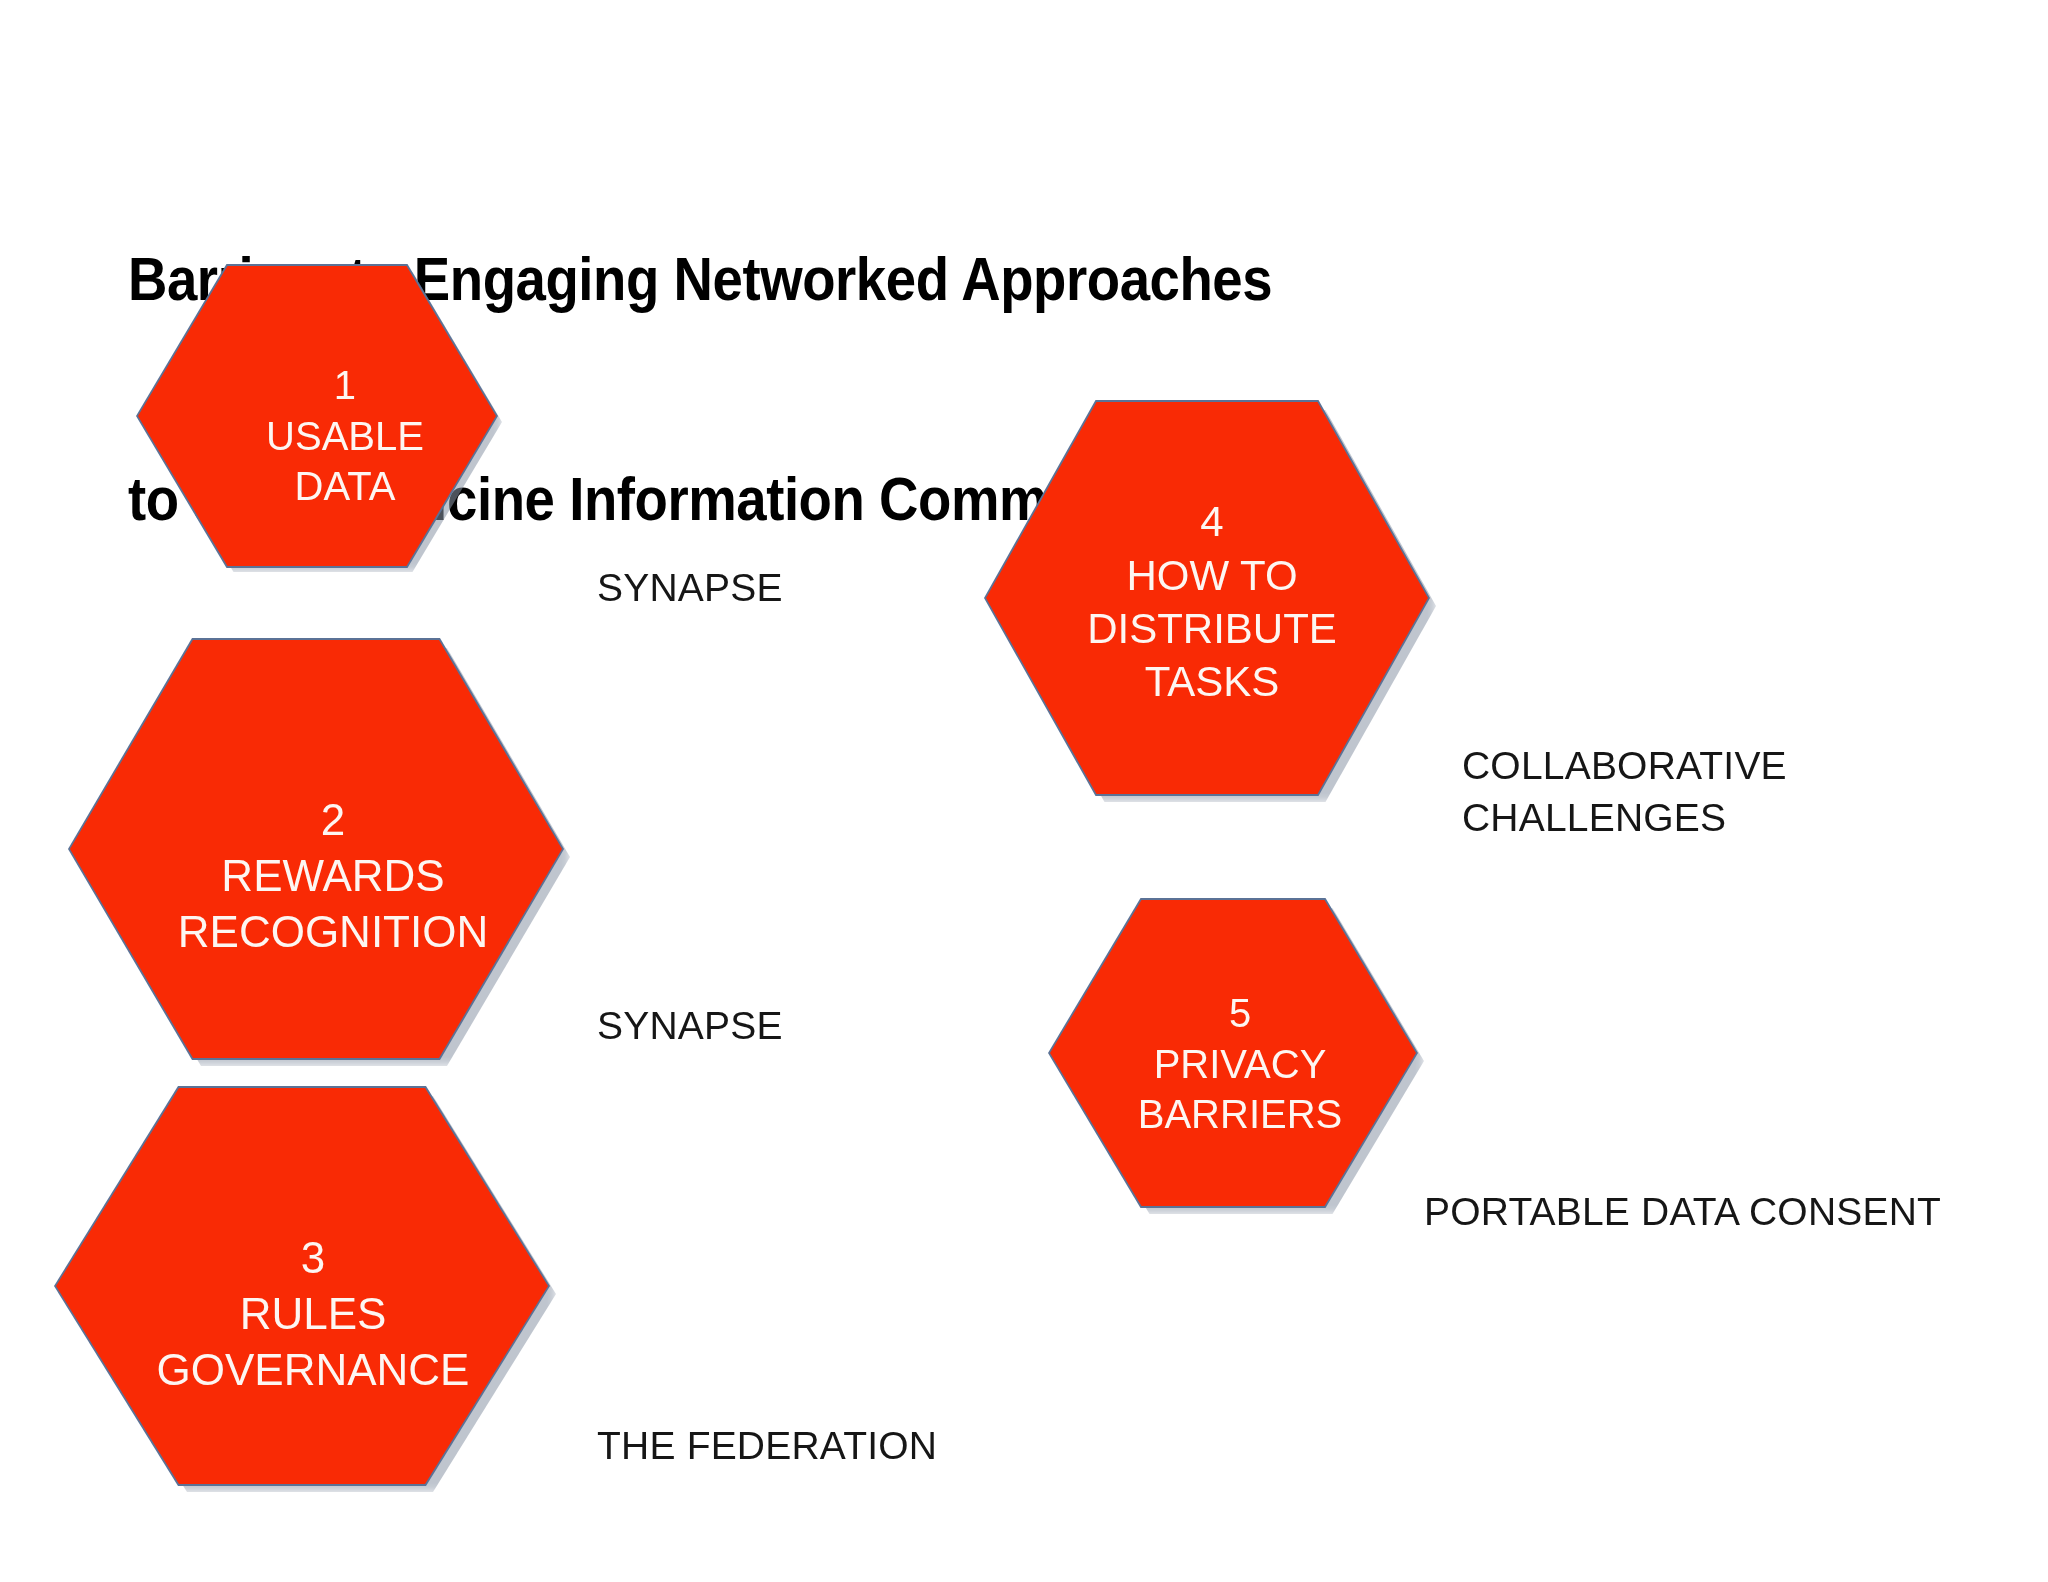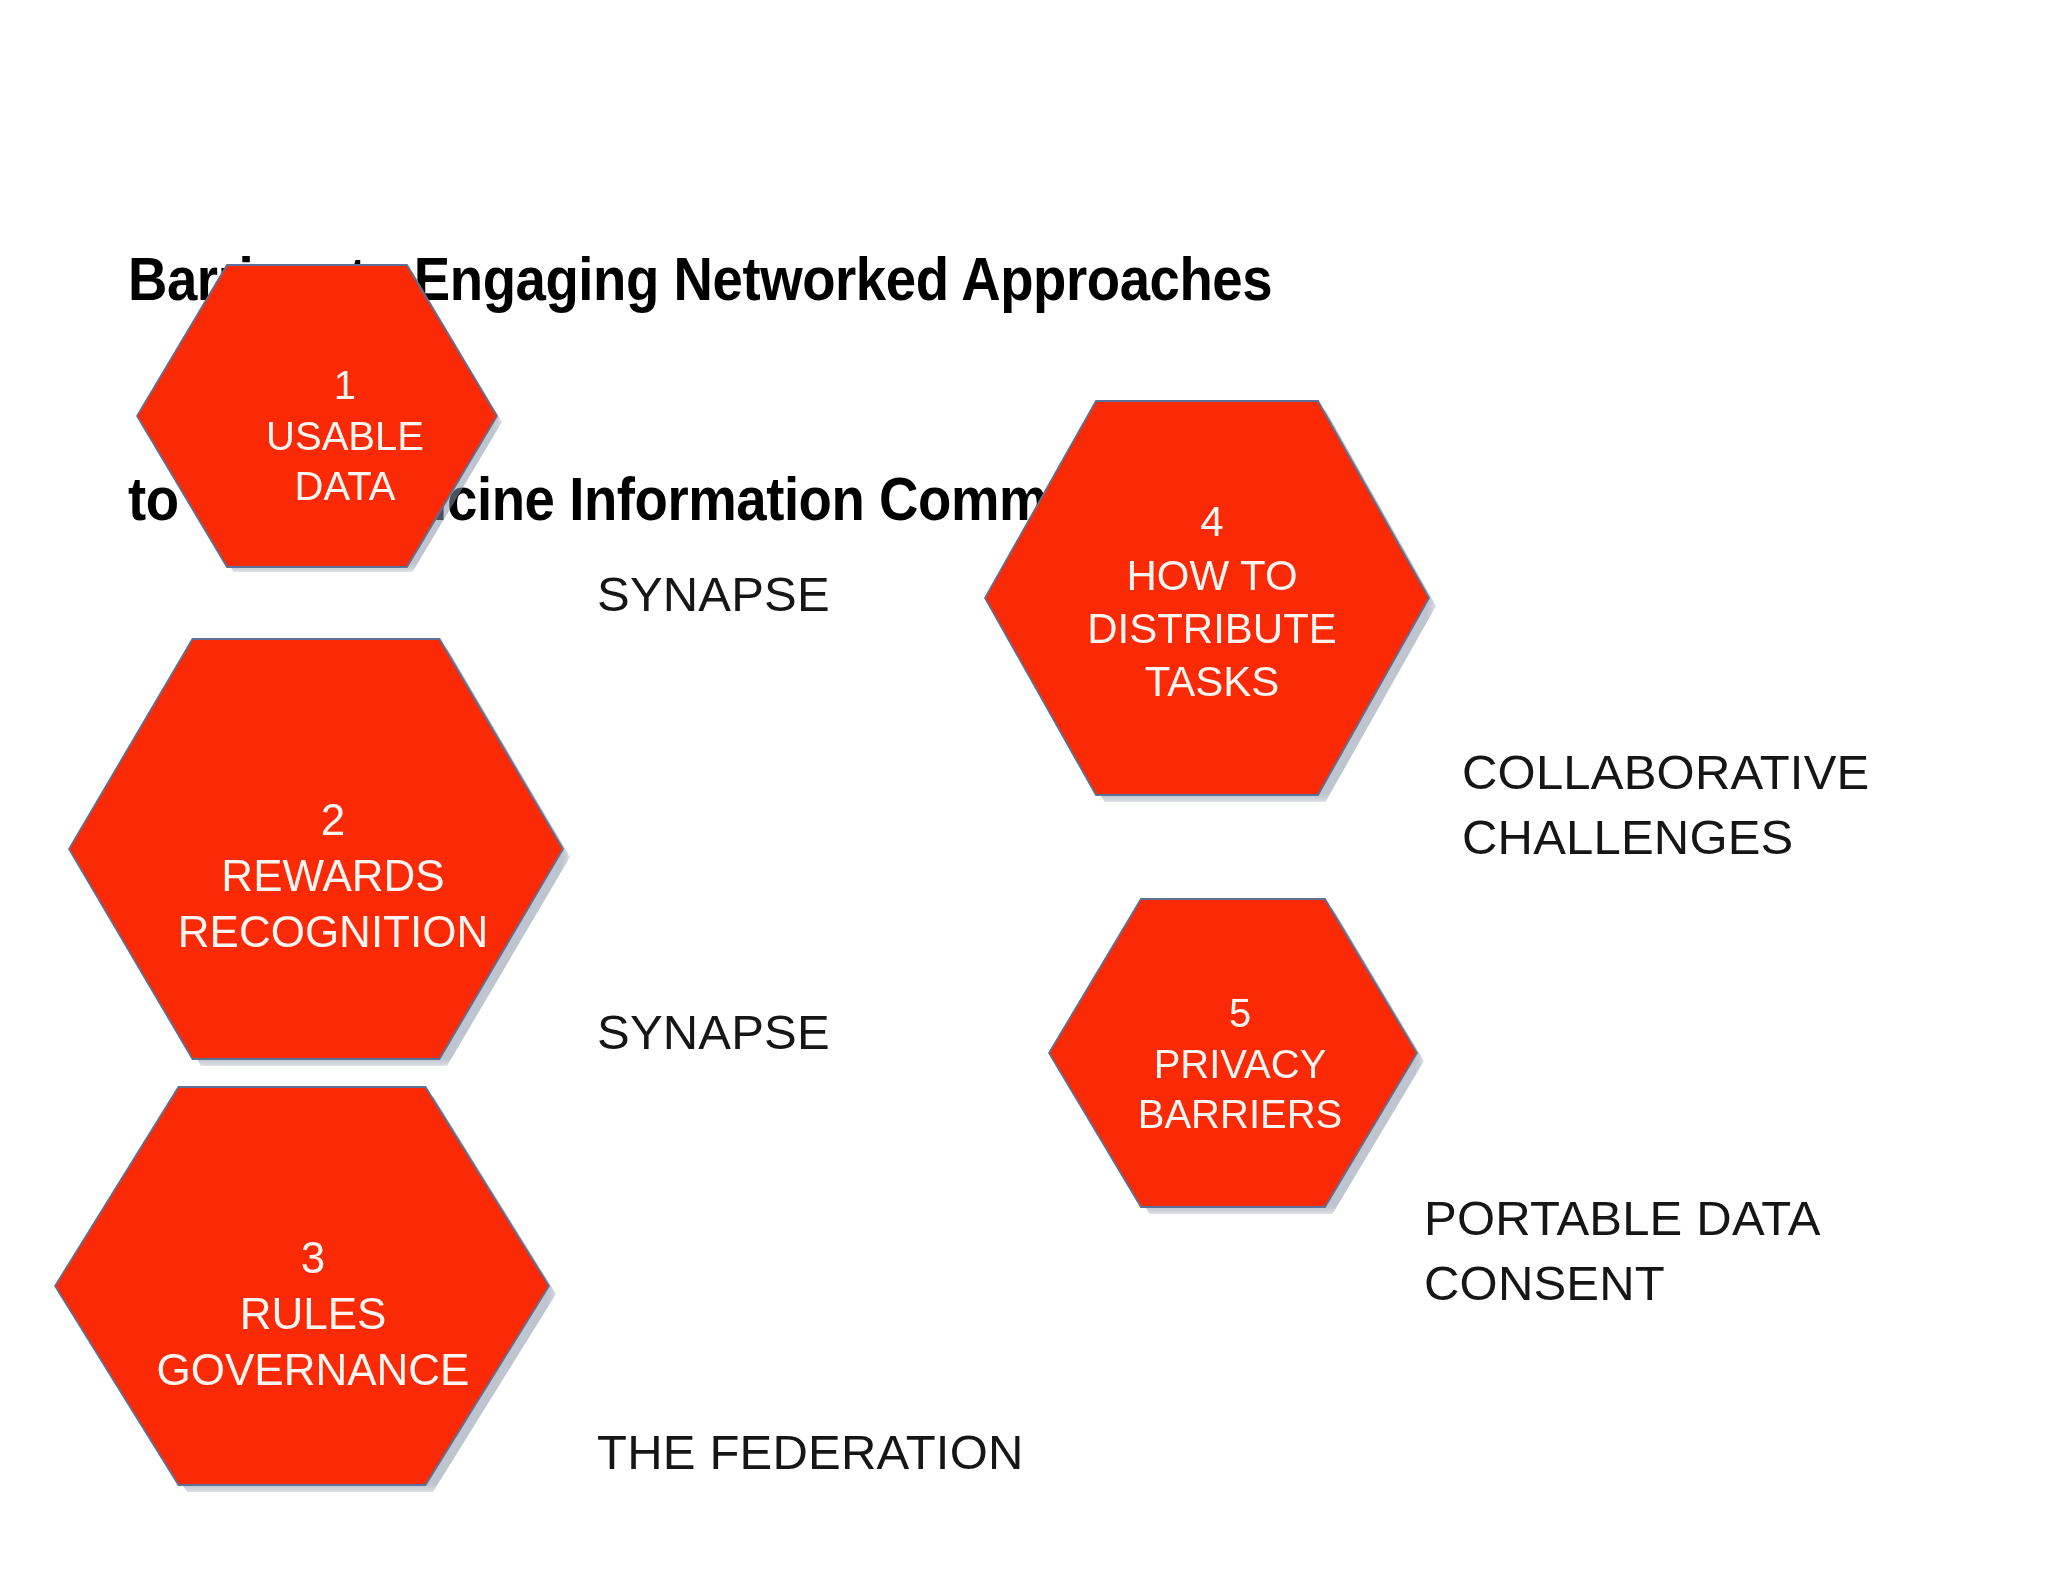--- a/index.html
+++ b/index.html
@@ -86,21 +86,21 @@
 
   #hex5 { left: 1050px; top: 900px; width: 366px; height: 306px; }
   #hex5 .hex-label { font-size: 40px; margin-left: 14px; margin-top: 22px; }
 
   
   .caption {
     position: absolute;
     color: #161616;
     font-family: "Liberation Sans", sans-serif;
     font-weight: normal;
-    font-size: 49px;
+    font-size: 39px;
     line-height: 1.33;
     white-space: pre-line;
     letter-spacing: 0.2px;
   }
   #cap-synapse-1        { left: 597px;  top: 562px; }
   #cap-synapse-2        { left: 597px;  top: 1000px; }
   #cap-federation       { left: 597px;  top: 1420px; }
   #cap-collaborative    { left: 1462px; top: 740px; }
   #cap-portable-consent { left: 1424px; top: 1186px; }
 </style>

